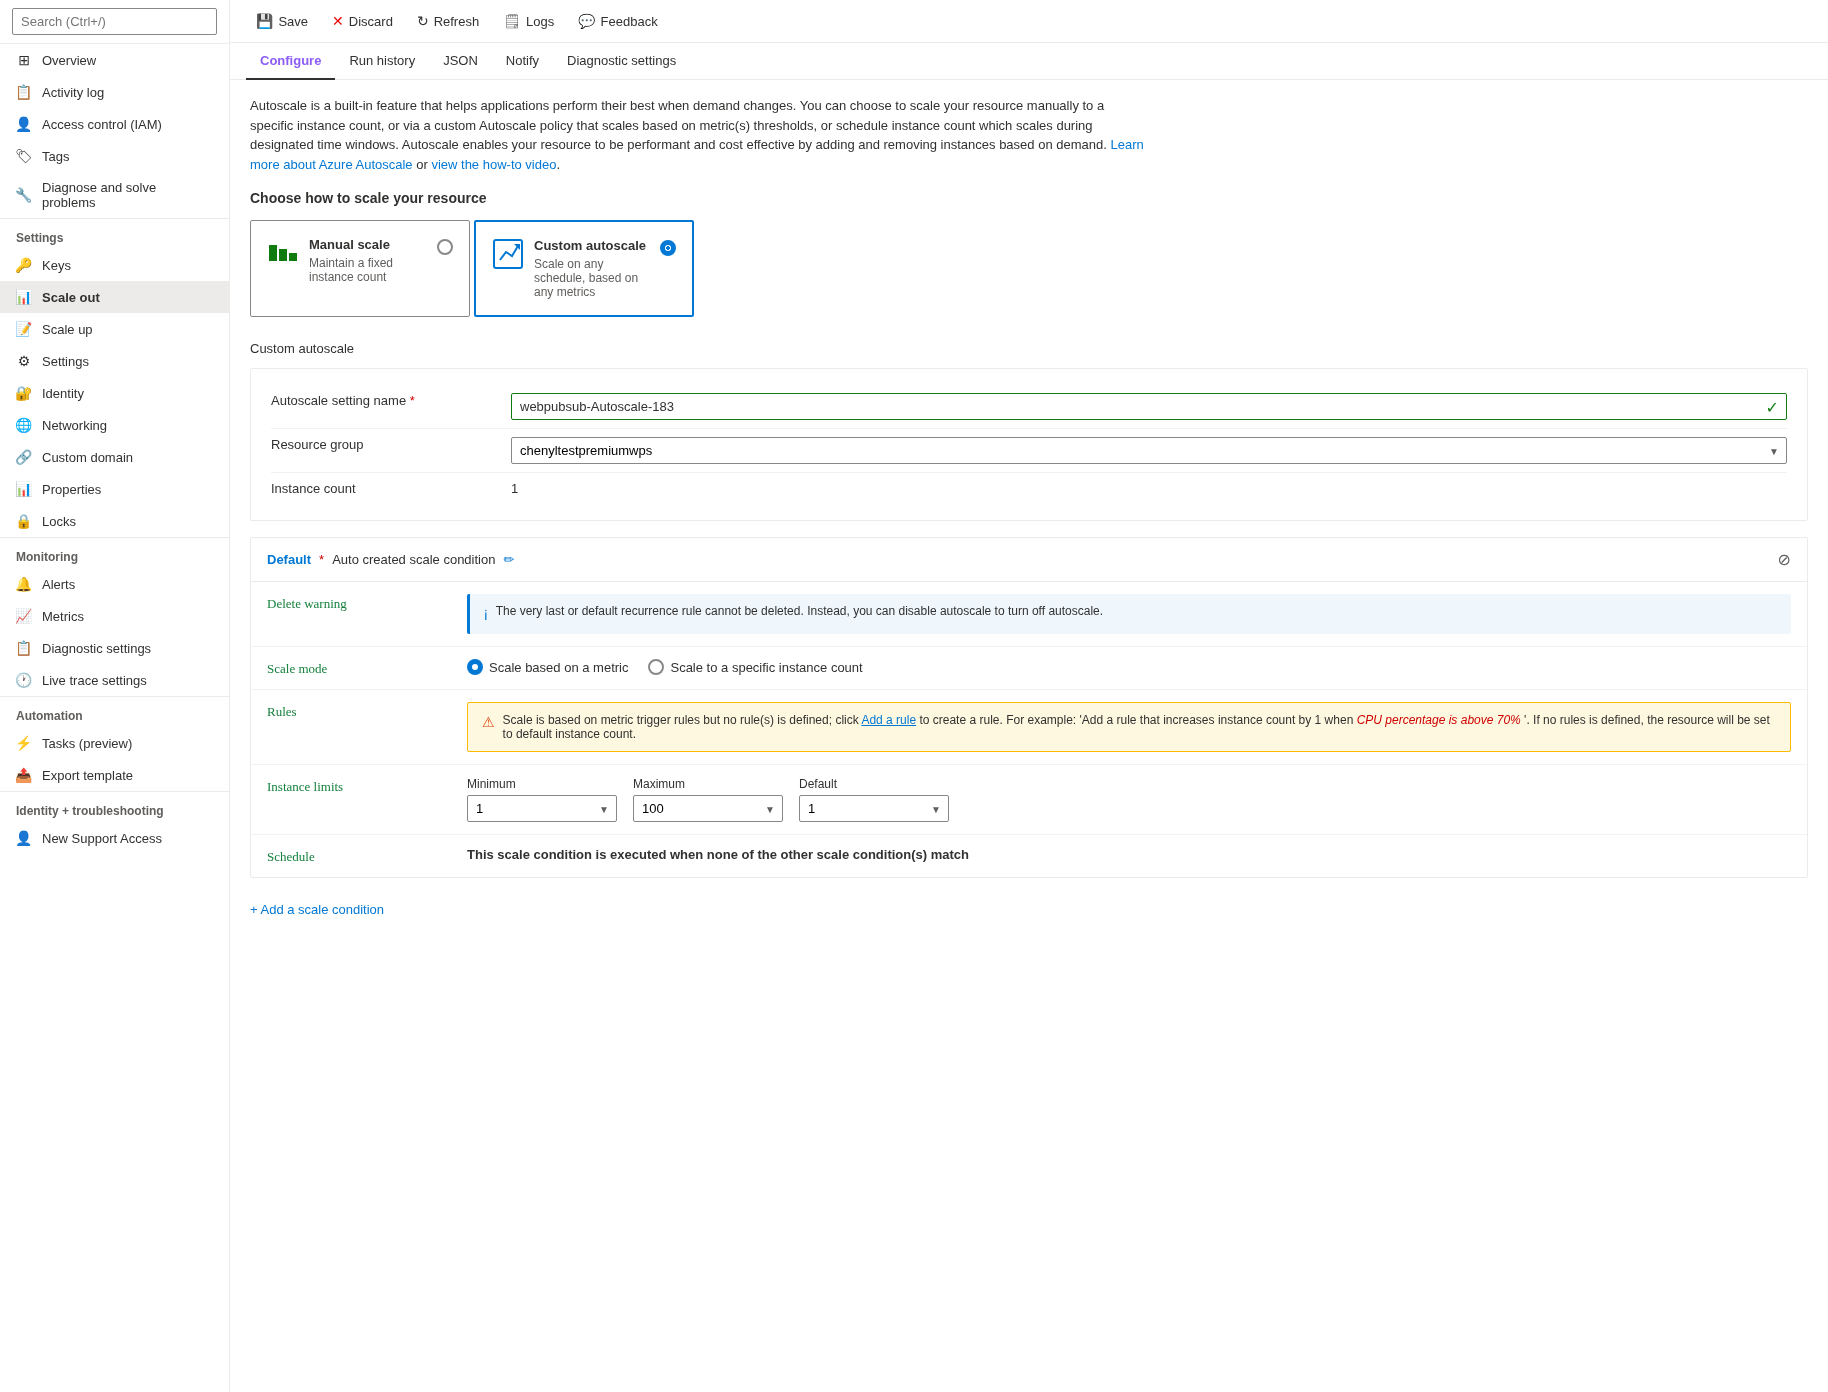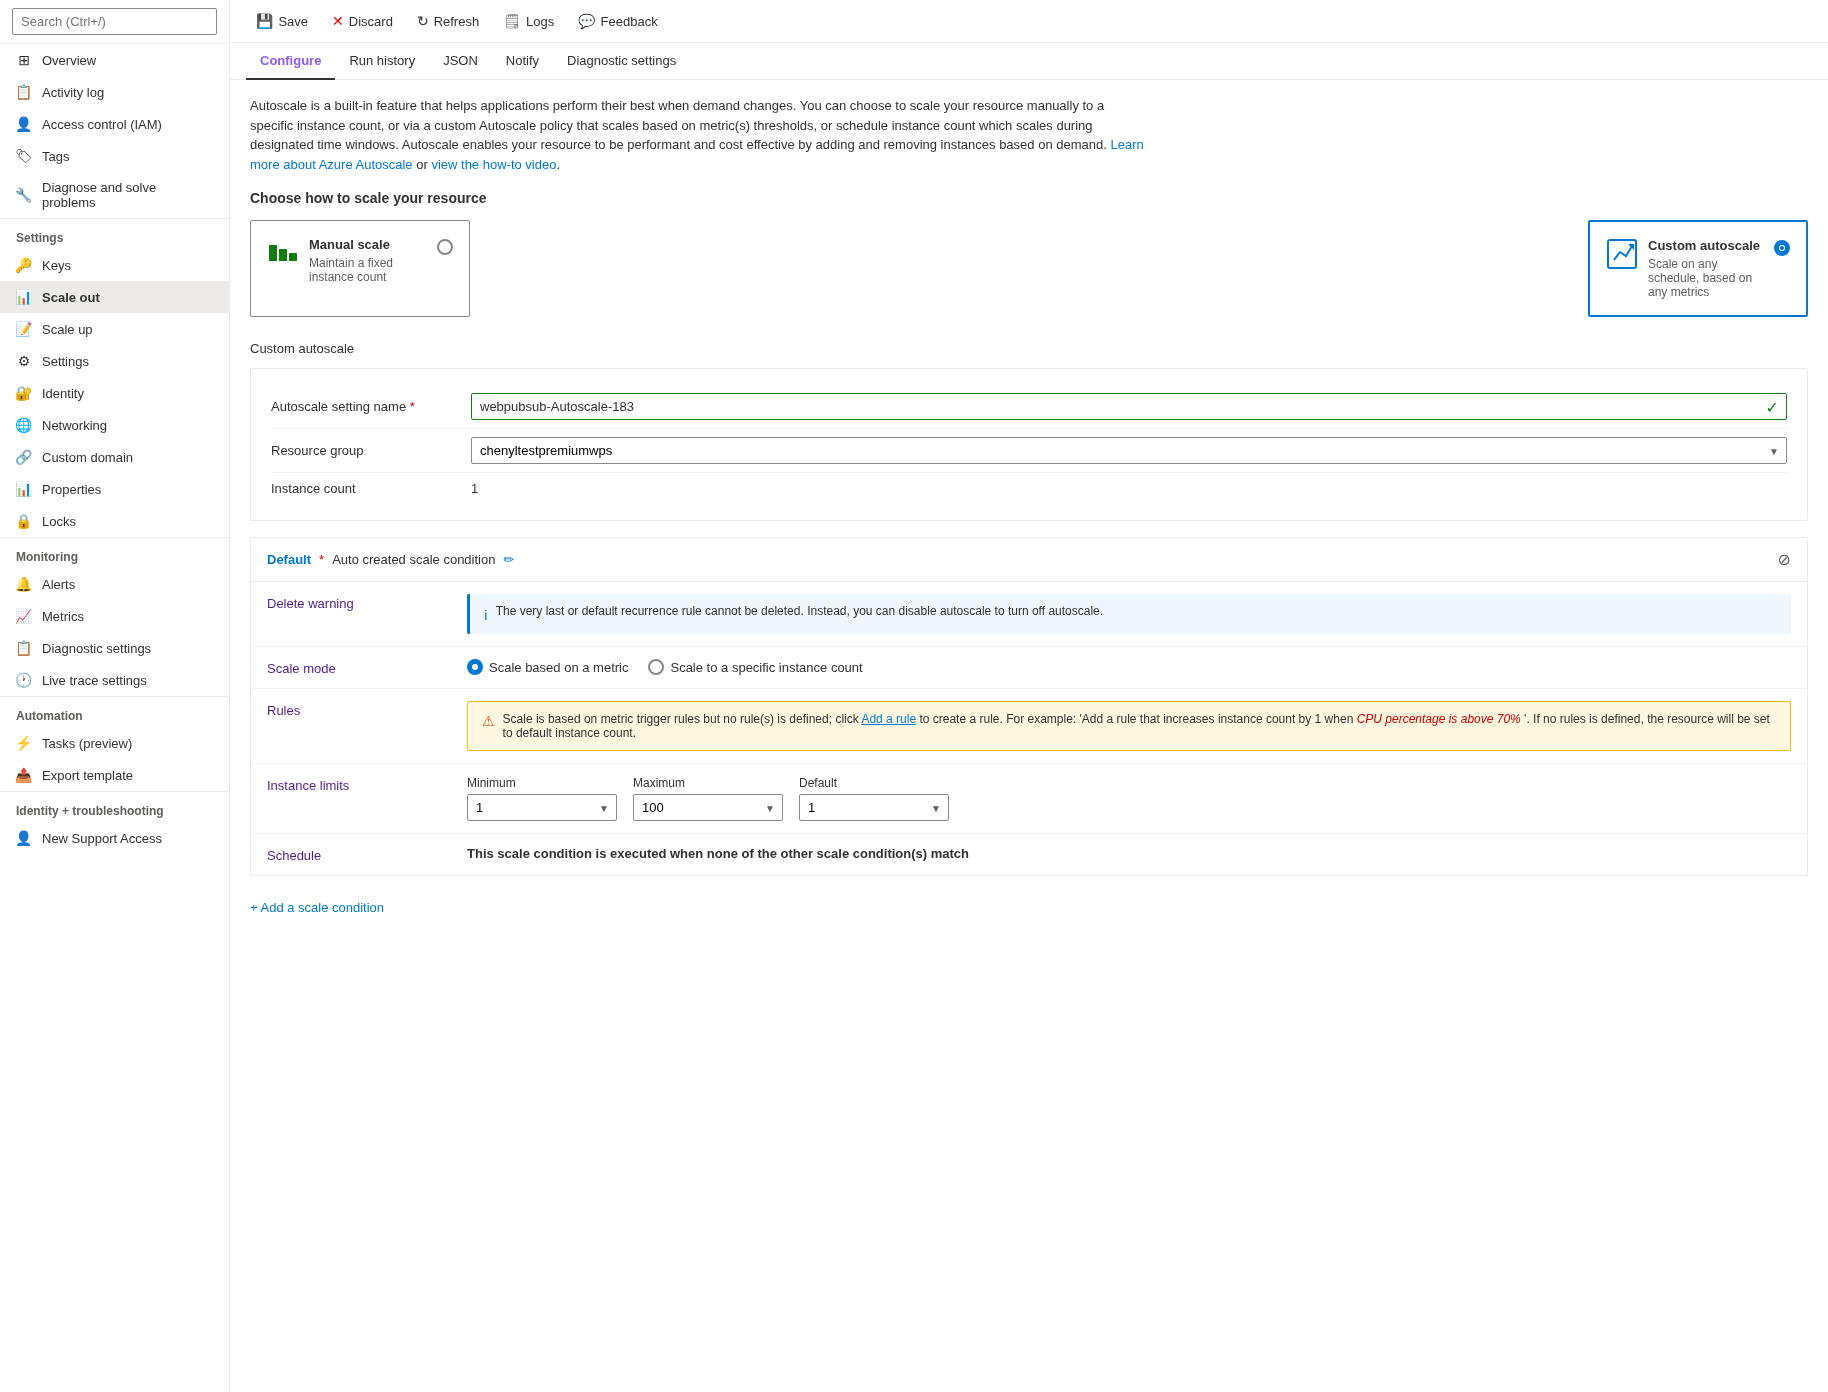--- a/index.html
+++ b/index.html
@@ -35,35 +35,35 @@
 
     
     .content { flex: 1; overflow-y: auto; padding: 16px 20px; }
 
     .description { font-size: 13px; color: #323130; line-height: 1.5; margin-bottom: 16px; max-width: 900px; }
     .description a { color: #0078d4; text-decoration: none; }
 
     .section-title { font-size: 14px; font-weight: 600; margin-bottom: 14px; }
 
     
-    .scale-options { display: flex; gap: 4px; margin-bottom: 24px; justify-content: space-between; }
+    .scale-options { display: flex; gap: 4px; margin-bottom: 24px; }
     .scale-card { border: 1px solid #8a8886; border-radius: 2px; padding: 16px; width: 220px; cursor: pointer; display: flex; align-items: flex-start; gap: 10px; background: #fff; }
     .scale-card.selected { border: 2px solid #0078d4; }
     .scale-card .card-icon { width: 32px; height: 32px; display: flex; align-items: center; justify-content: center; flex-shrink: 0; font-size: 22px; }
     .scale-card .card-content { flex: 1; }
     .scale-card .card-title { font-weight: 600; font-size: 13px; margin-bottom: 4px; }
     .scale-card .card-desc { font-size: 12px; color: #605e5c; }
     .scale-card .radio { width: 16px; height: 16px; border-radius: 50%; border: 2px solid #8a8886; background: #fff; flex-shrink: 0; margin-top: 2px; }
     .scale-card .radio.checked { border-color: #0078d4; background: radial-gradient(circle, #0078d4 40%, #fff 40%); border: 5px solid #0078d4; }
 
     
     .custom-autoscale-label { font-size: 13px; font-weight: 400; color: #323130; margin-bottom: 12px; }
 
     .settings-box { border: 1px solid #edebe9; border-radius: 2px; padding: 16px 20px; margin-bottom: 16px; background: #fff; }
-    .field-row { display: flex; align-items: center; padding: 8px 0; border-bottom: 1px solid #f3f2f1; }
+    .field-row { display: flex; align-items: flex-start; padding: 8px 0; border-bottom: 1px solid #f3f2f1; gap: 40px; }
     .field-row:last-child { border-bottom: none; }
     .field-label { width: 200px; font-size: 13px; color: #323130; flex-shrink: 0; }
     .field-value { flex: 1; }
 
     input[type="text"].form-input { border: 1px solid #8a8886; border-radius: 2px; padding: 5px 8px; font-size: 13px; width: 100%; color: #323130; }
 
     .select-wrapper { position: relative; display: inline-block; width: 100%; }
     .form-select { border: 1px solid #8a8886; border-radius: 2px; padding: 5px 30px 5px 8px; font-size: 13px; width: 100%; appearance: none; background: #fff; cursor: pointer; }
     .select-arrow { position: absolute; right: 8px; top: 50%; transform: translateY(-50%); font-size: 10px; pointer-events: none; color: #605e5c; }
 
@@ -71,21 +71,21 @@
     .condition-card { border: 1px solid #edebe9; border-radius: 2px; margin-bottom: 16px; }
     .condition-header { display: flex; align-items: center; padding: 12px 16px; border-bottom: 1px solid #edebe9; gap: 8px; }
     .condition-header .default-label { color: #0078d4; font-weight: 600; font-size: 13px; }
     .condition-header .condition-name { font-size: 13px; color: #323130; }
     .condition-header .edit-icon { color: #0078d4; cursor: pointer; font-size: 13px; }
     .condition-header .delete-btn { margin-left: auto; color: #605e5c; cursor: pointer; font-size: 16px; }
 
     .condition-body { padding: 0; }
     .condition-row { display: flex; align-items: flex-start; padding: 12px 16px; border-bottom: 1px solid #f3f2f1; }
     .condition-row:last-child { border-bottom: none; }
-    .condition-row-label { width: 200px; font-size: 13px; color: #4c1d95; flex-shrink: 0; padding-top: 2px; }
+    .condition-row-label { width: 200px; font-size: 13px; color: #15803d; flex-shrink: 0; padding-top: 2px; font-family: Liberation Serif, serif; }
     .condition-row-value { flex: 1; }
 
     
     .info-box { background: #eff6fc; border-left: 3px solid #0078d4; padding: 10px 14px; border-radius: 2px; font-size: 12px; color: #323130; display: flex; align-items: flex-start; gap: 8px; }
     .info-box .info-icon { color: #0078d4; font-size: 14px; flex-shrink: 0; margin-top: 1px; }
 
     
     .warning-box { background: #fff8e1; border: 1px solid #ffb900; padding: 10px 14px; border-radius: 2px; font-size: 12px; color: #323130; display: flex; align-items: flex-start; gap: 8px; }
     .warning-box .warn-icon { color: #d83b01; font-size: 14px; flex-shrink: 0; margin-top: 1px; }
 

